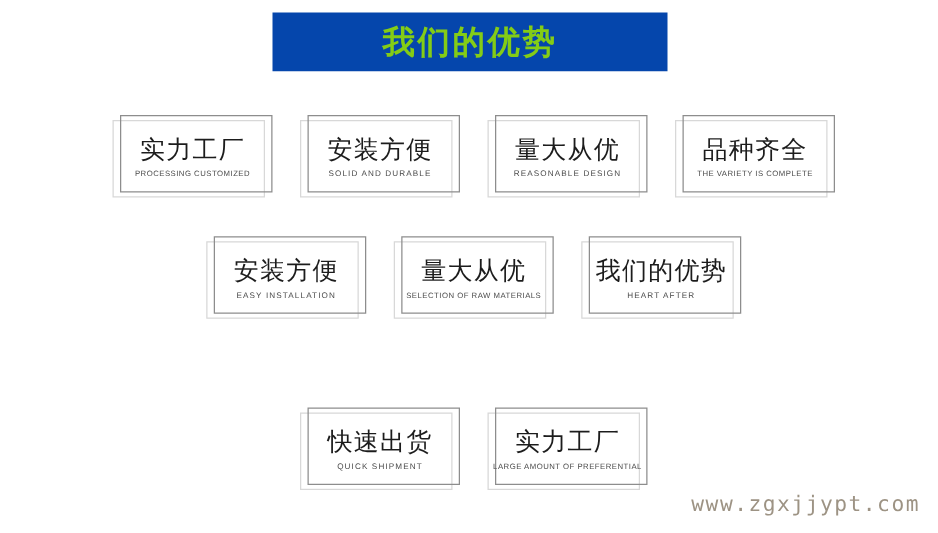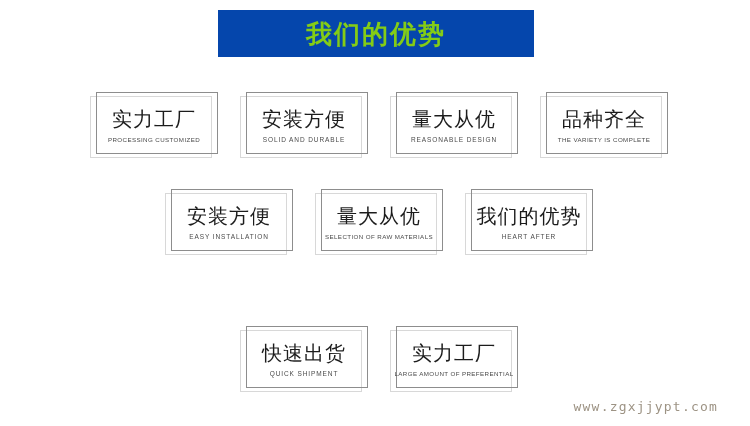--- a/index.html
+++ b/index.html
@@ -115,24 +115,24 @@
     letter-spacing: 0.9px;
     white-space: nowrap;
     text-transform: uppercase;
     font-family: "Liberation Sans", "DejaVu Sans", sans-serif;
   }
   .cell-en.tight { letter-spacing: 0.4px; font-size: 6.2px; }
 
   
   .watermark {
     position: absolute;
-    right: 32px;
+    right: 14px;
     bottom: 12px;
     font-family: "DejaVu Sans Mono", "Liberation Mono", monospace;
-    font-size: 13px;
+    font-size: 17px;
     letter-spacing: 1.2px;
     color: #9d9384;
   }
 </style>
 </head>
 <body>
 
 <div id="page">
 
   <div class="banner">

